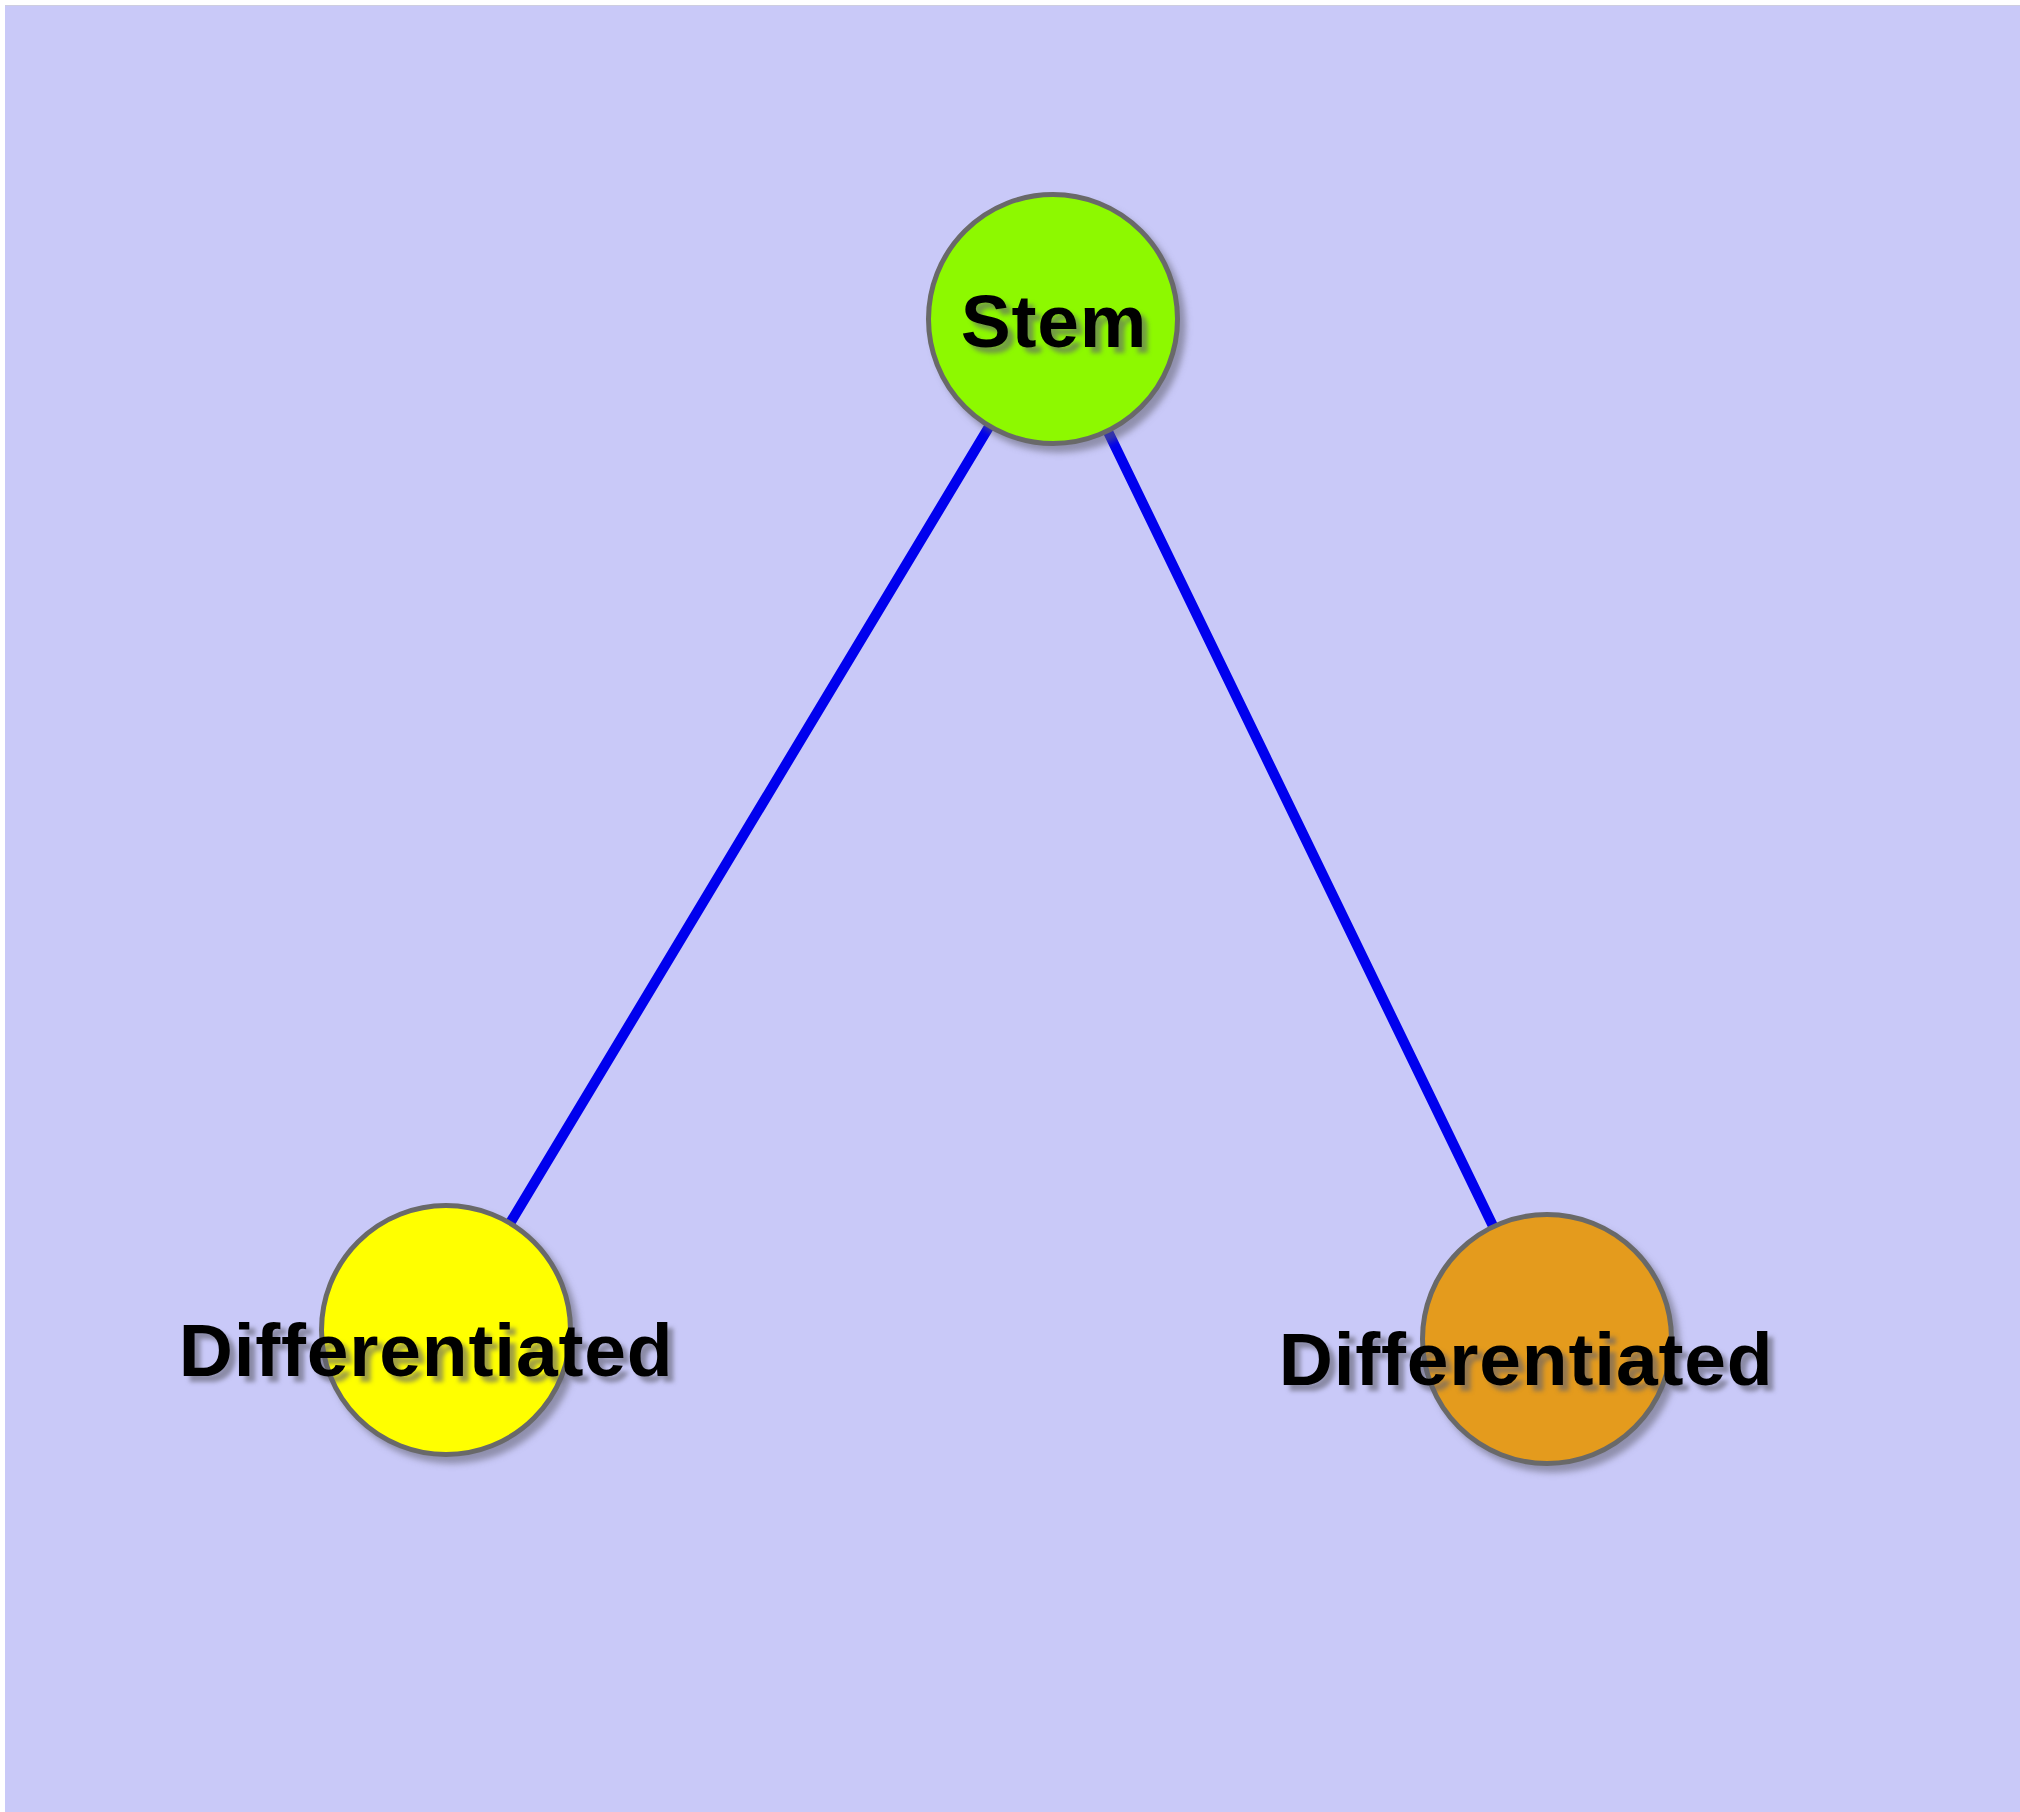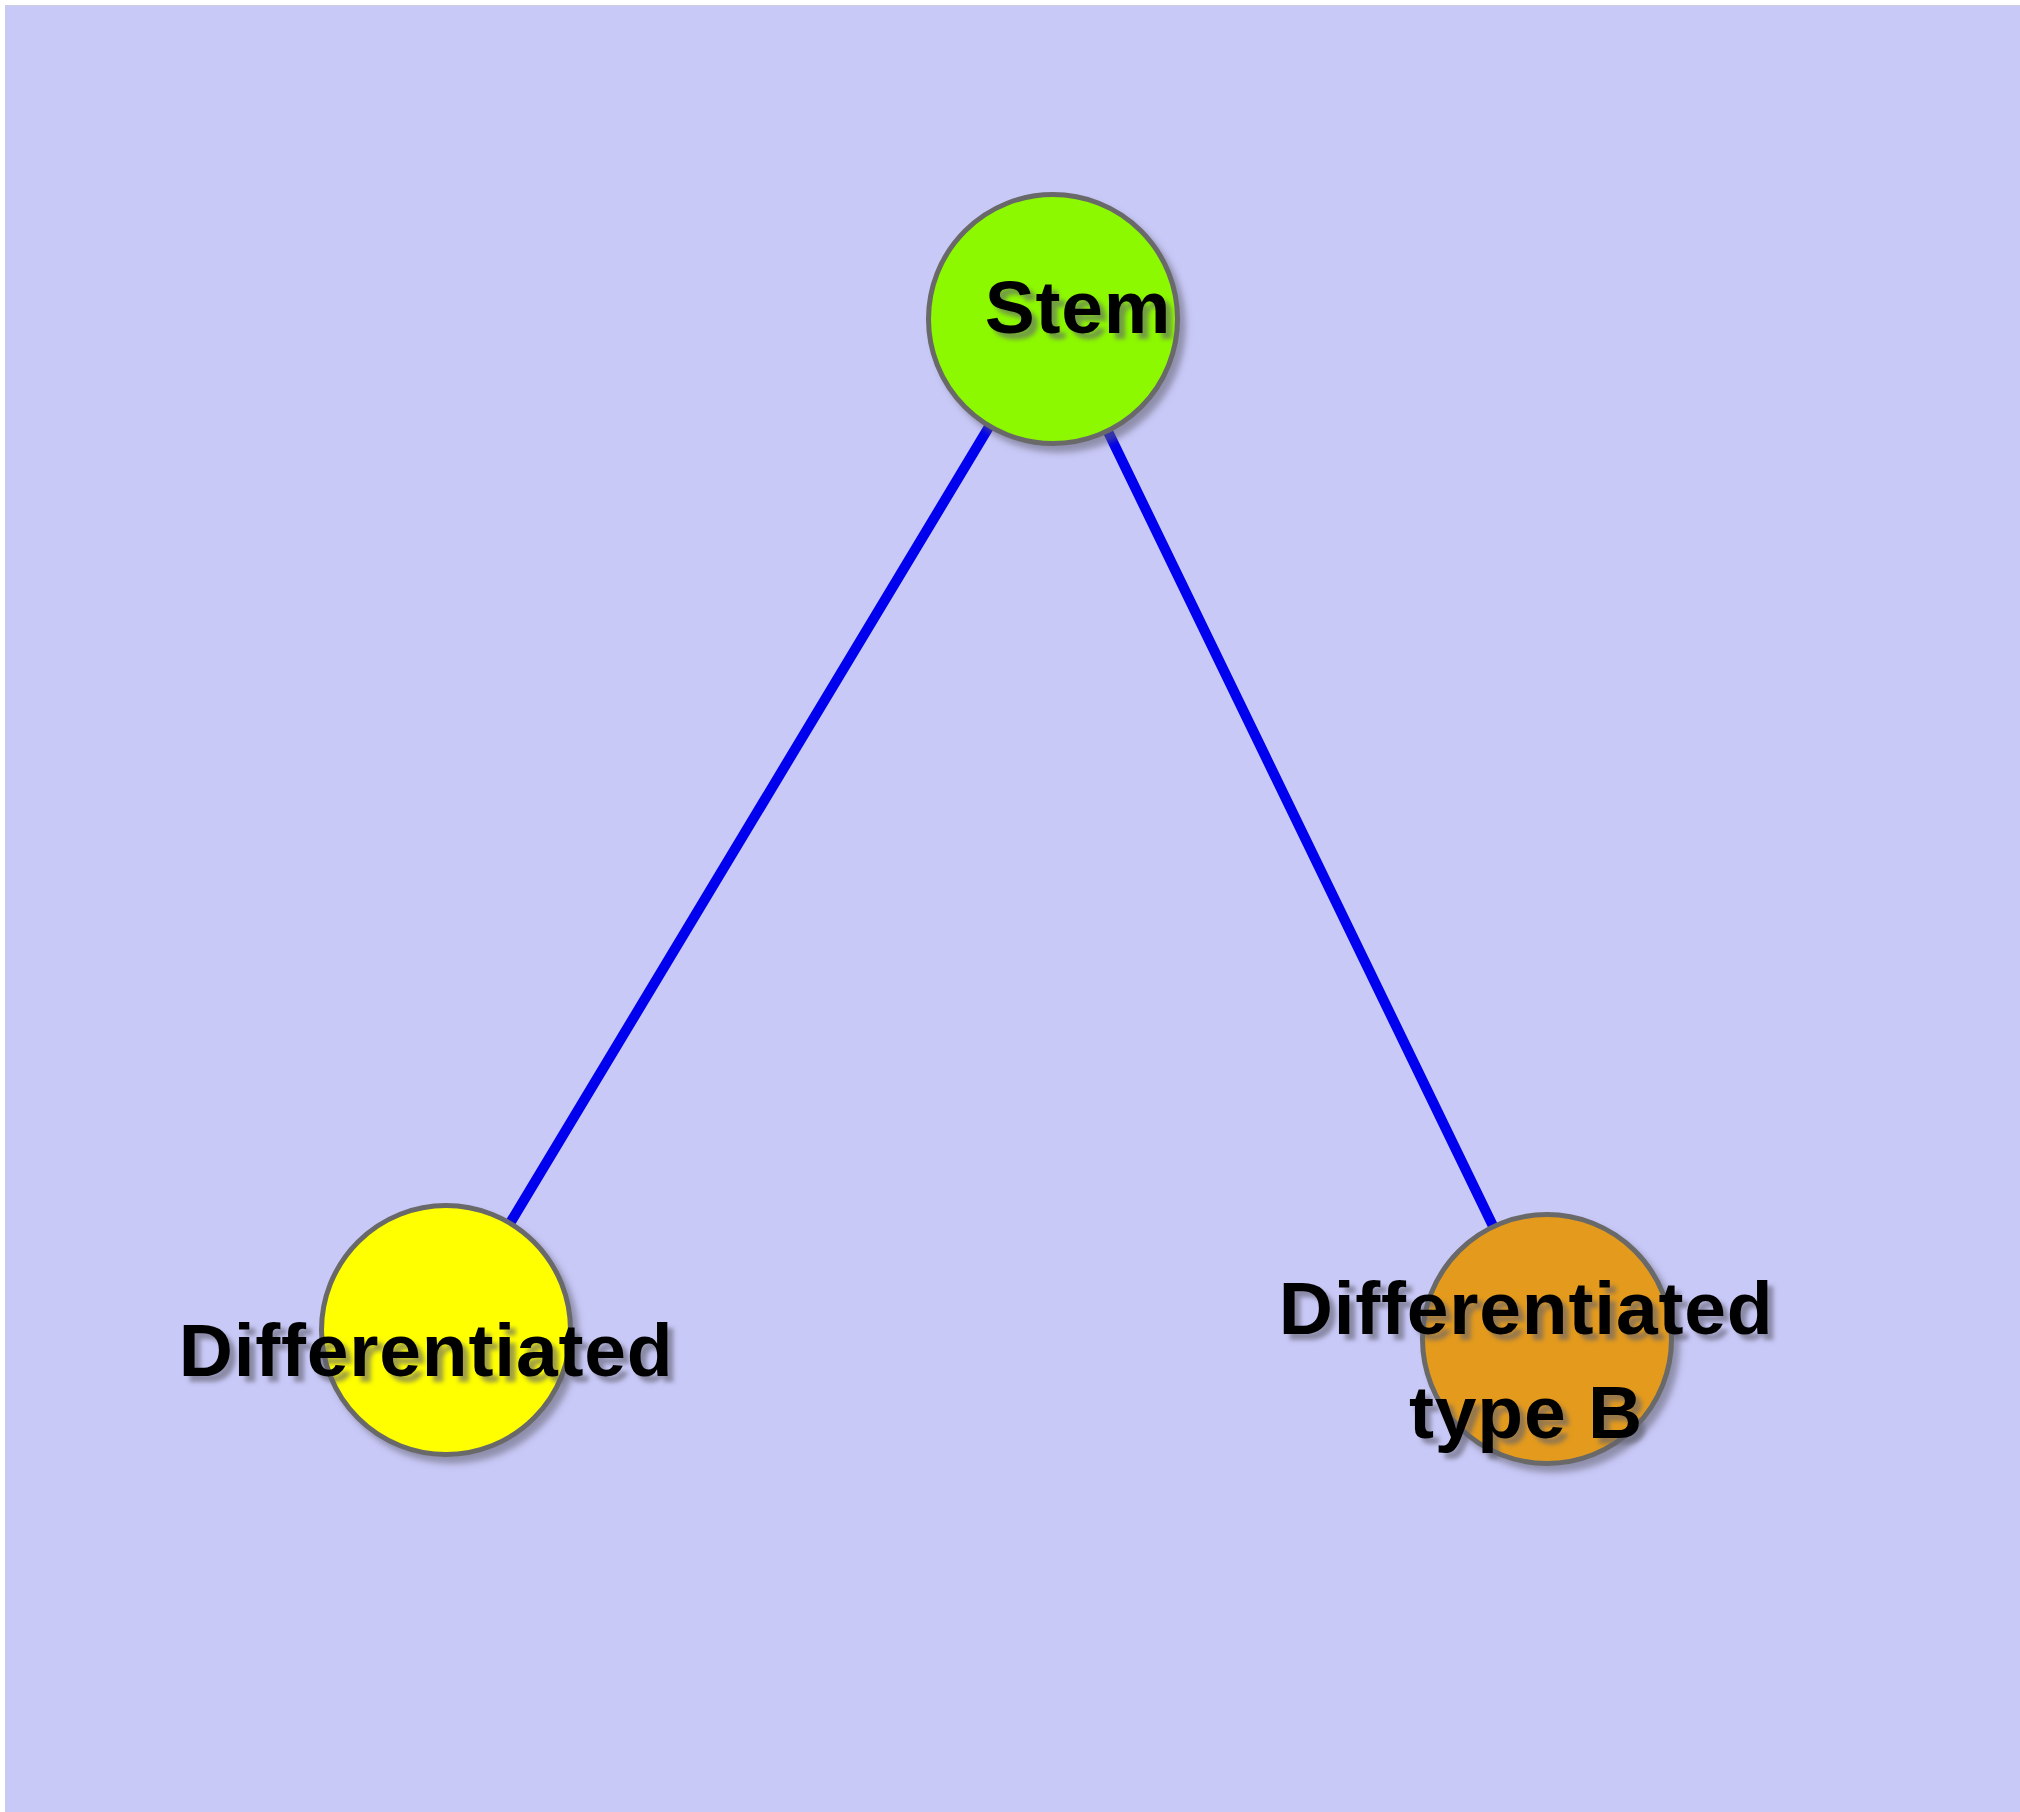--- a/index.html
+++ b/index.html
@@ -50,21 +50,21 @@
     transform: translate(-50%, -50%);
     text-align: center;
     color: #000000;
     font-size: 75px;
     font-weight: bold;
     line-height: 1.38;
     letter-spacing: 0.8px;
     white-space: nowrap;
     text-shadow: 6px 6px 4.2px rgba(96, 96, 112, 0.6);
   }
-  .label-stem { left: 1049px; top: 303px; margin-left: 24px; }
+  .label-stem { left: 1049px; top: 317px; }
   .label-a    { left: 421px;  top: 1346px; }
   .label-b    { left: 1521px; top: 1355px; }
   .node-label .line { display: block; }
 </style>
 </head>
 <body>
 
 <div class="canvas" style="background: rgb(201, 201, 248);">
 
   <svg class="edges" viewBox="0 0 2384 2138" xmlns="http://www.w3.org/2000/svg">
@@ -79,17 +79,16 @@
   <div class="node-label label-stem" style="color: rgb(0, 0, 0);">
     <span class="line">Stem</span>
   </div>
 
   <div class="node-label label-a" style="color: rgb(0, 0, 0);">
     <span class="line">Differentiated</span>
   </div>
 
   <div class="node-label label-b" style="color: rgb(0, 0, 0);">
     <span class="line">Differentiated</span>
-    <span class="line">type B</span>
   </div>
 
 </div>
 
 
 </body></html>

